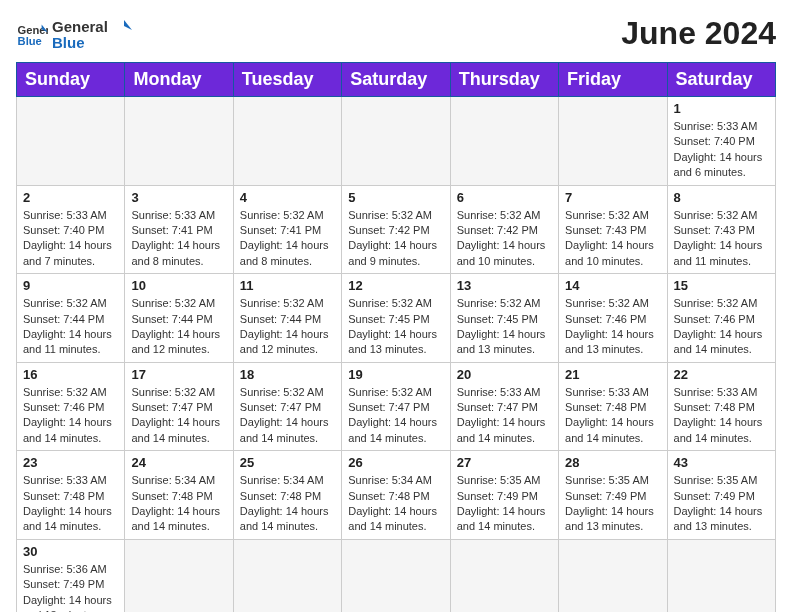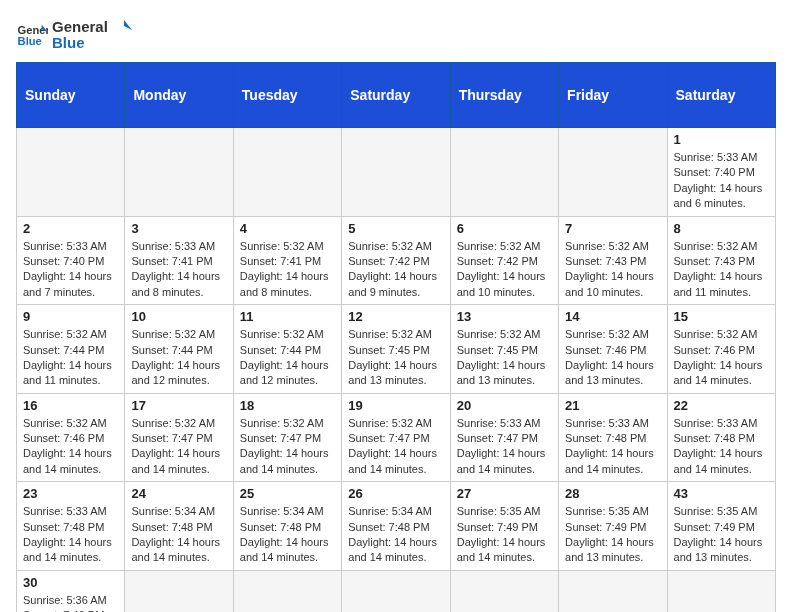--- a/index.html
+++ b/index.html
@@ -39,25 +39,25 @@
       color: #444;
       margin-top: 2px;
     }
     .calendar-table {
       width: 100%;
       border-collapse: collapse;
       border: 1px solid #bbb;
       font-size: 11px;
     }
     .calendar-table th {
-      background: #1d4ed8;
+      background: #6d28d9;
       color: #fff;
       text-align: left;
-      padding: 24px 8px;
-      font-size: 14px;
+      padding: 6px 8px;
+      font-size: 18px;
       font-weight: bold;
       border: 1px solid #1558a0;
     }
     .calendar-table td {
       vertical-align: top;
       border: 1px solid #ccc;
       padding: 4px 6px;
       width: calc(100% / 7);
       min-height: 80px;
       background: #fff;
@@ -93,20 +93,21 @@
     </svg>
     <div style="display:flex;flex-direction:column;">
       <svg width="80" height="36" viewBox="0 0 80 36">
         <text x="0" y="16" font-size="15" font-weight="bold" fill="#333" font-family="Arial">General</text>
         <text x="0" y="32" font-size="15" font-weight="bold" fill="#1a6bbd" font-family="Arial">Blue</text>
         <polygon points="72,4 80,14 72,10" fill="#1a6bbd"></polygon>
       </svg>
     </div>
   </div>
   <div class="title-area">
+    <div class="month-title">June 2024</div>
   </div>
 </div>
 
 <table class="calendar-table">
   <thead>
     <tr>
     <th>Sunday</th>
         <th>Monday</th>
         <th>Tuesday</th>
         <th>Saturday</th>

